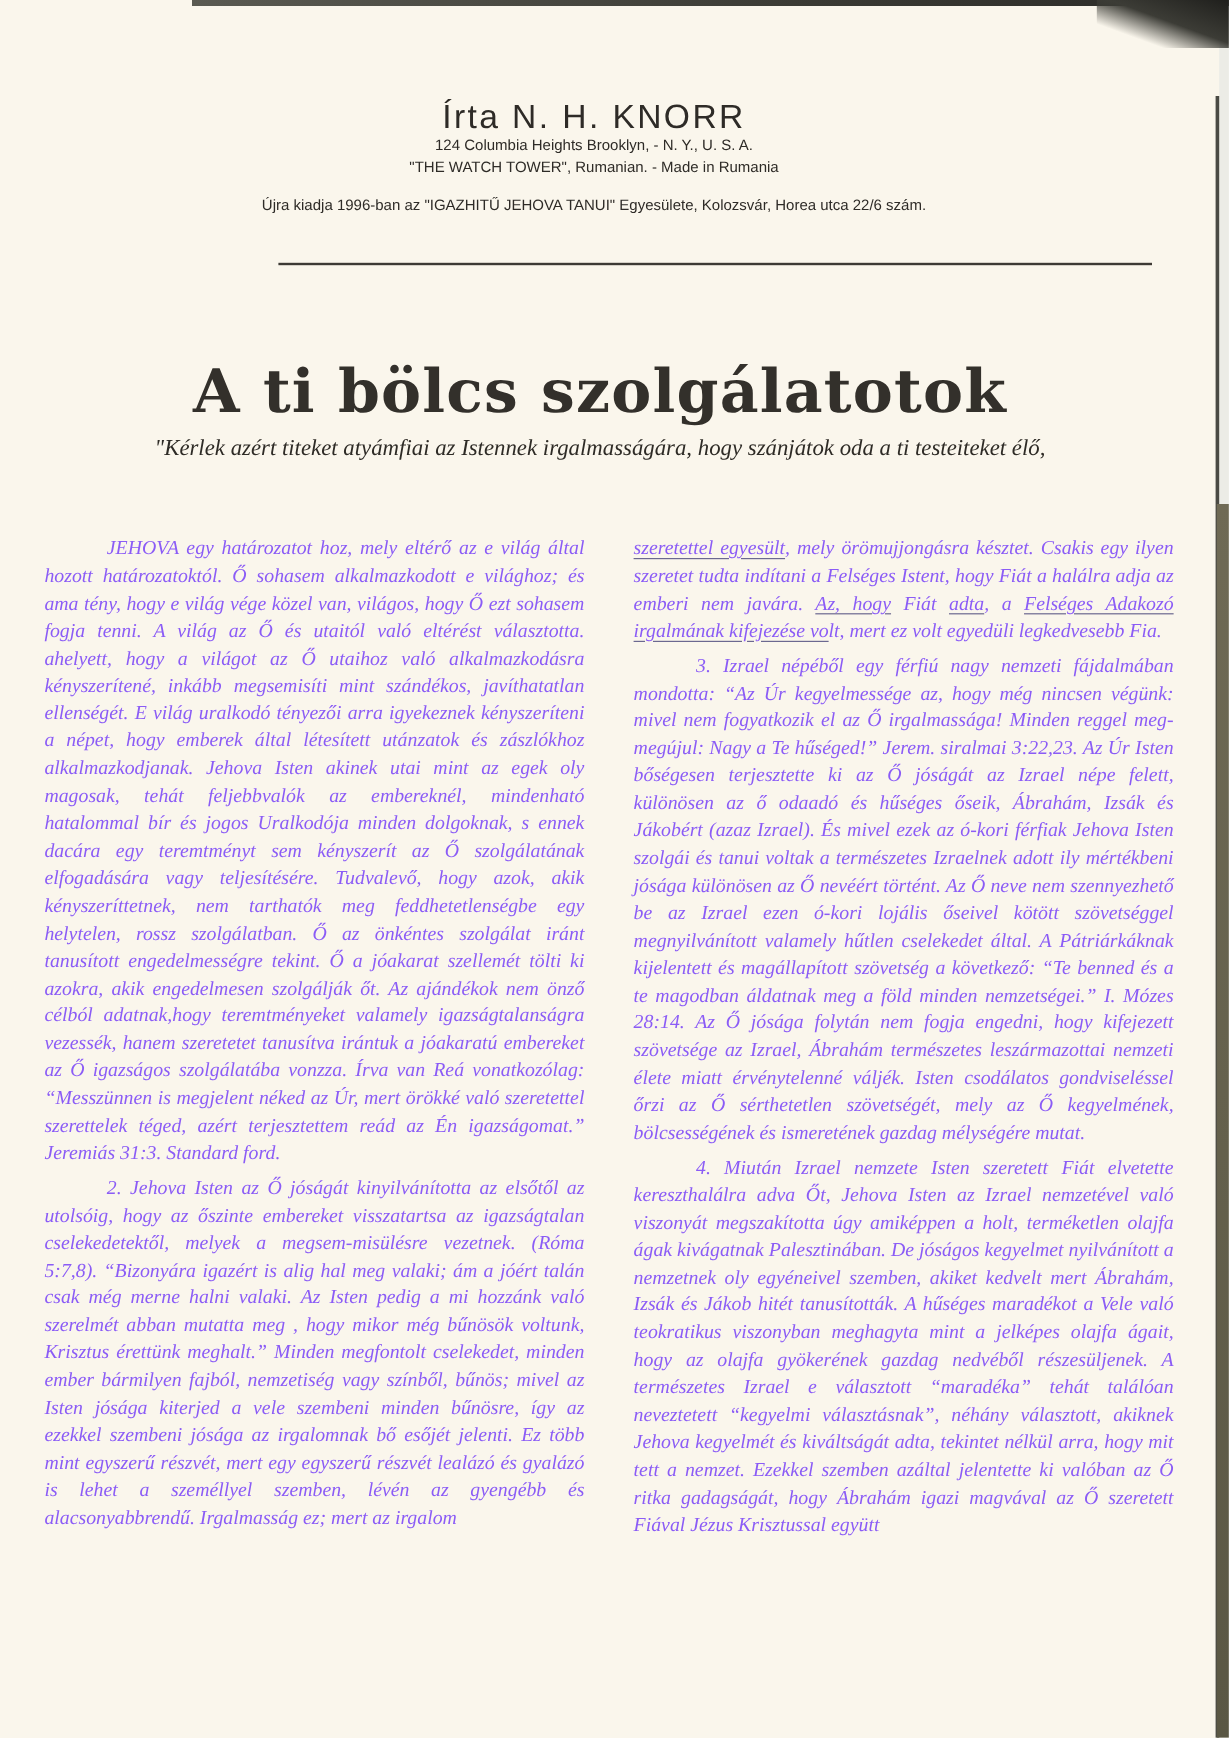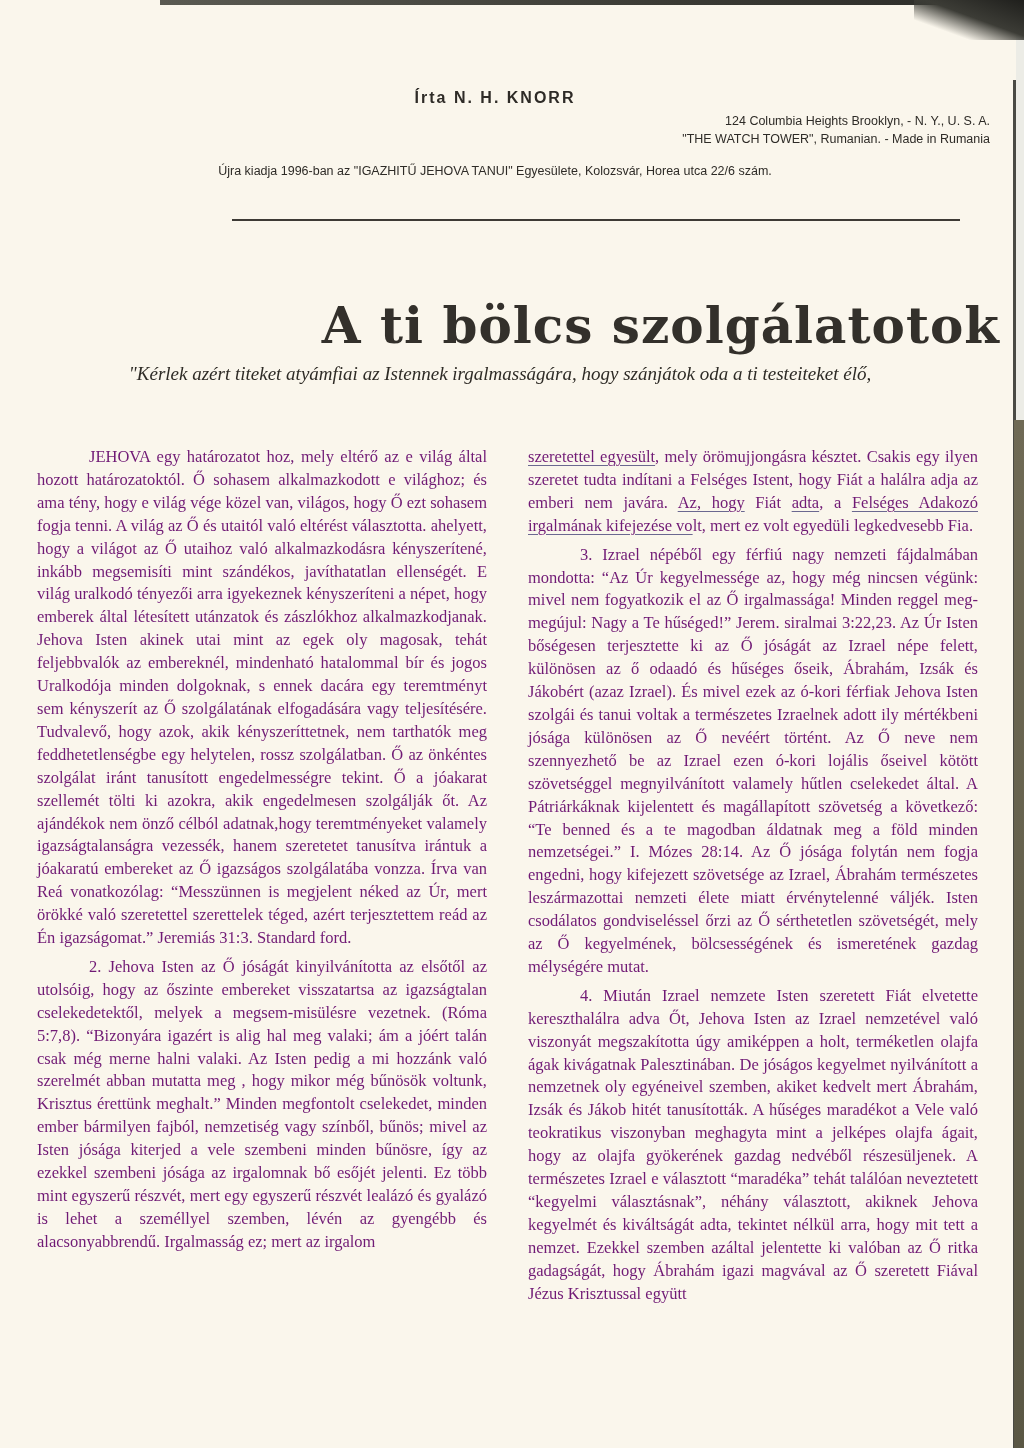--- a/index.html
+++ b/index.html
@@ -27,41 +27,42 @@
       background: #ecece6;
     }
     .right-dark {
       position: absolute; right: 0; top: 420px; width: 10px; height: 1028px;
       background: linear-gradient(to bottom, #6f6a55, #5a5744);
     }
     .header {
       position: absolute; left: 0; top: 84px; width: 990px; text-align: center;
       font-family: "Liberation Sans", sans-serif; color: #2e2b27;
     }
-    .author { font-size: 16px; letter-spacing: 2px; line-height: 28px; font-weight: bold; }
+    .author { font-size: 28px; letter-spacing: 2px; line-height: 28px; }
     .org { font-size: 15.5px; font-weight: bold; line-height: 22px; color: #3a3630; }
-    .addr { font-size: 12.5px; line-height: 18px; text-align: right; }
+    .addr { font-size: 12.5px; line-height: 18px; }
     .reissue { font-size: 12.5px; line-height: 18px; margin-top: 14px; }
     .divider {
       position: absolute; left: 232px; top: 219px; width: 728px; height: 2px;
       background: #3d3a35;
     }
     .title {
-      position: absolute; left: 0; top: 296px; width: 1000px; text-align: right;
+      position: absolute; left: 0; top: 296px; width: 1000px; text-align: center;
       font-family: "DejaVu Serif", serif; font-weight: bold;
       font-size: 50px; letter-spacing: 1px; color: #33302b; line-height: 60px;
     }
     .epigraph {
       position: absolute; left: 90px; top: 360px; width: 820px; text-align: center;
       font-style: italic; font-size: 19px; line-height: 28px; color: #2e2b26;
     }
     .col {
       position: absolute; top: 446px; width: 450px;
       font-size: 16.5px; line-height: 22.9px; text-align: justify;
-      color: #701a75;
+      color: #8b5cf6;
+      font-style: italic;
     }
     .col.left { left: 37px; }
     .col.right { left: 528px; width: 450px; }
     .col p { margin: 0; }
     .col p.indent { text-indent: 52px; }
     .col p.par { margin-top: 6px; }
     .ul { text-decoration: underline; text-decoration-color: #6b6890; text-underline-offset: 3px; }
   </style>
 </head>
 <body>

